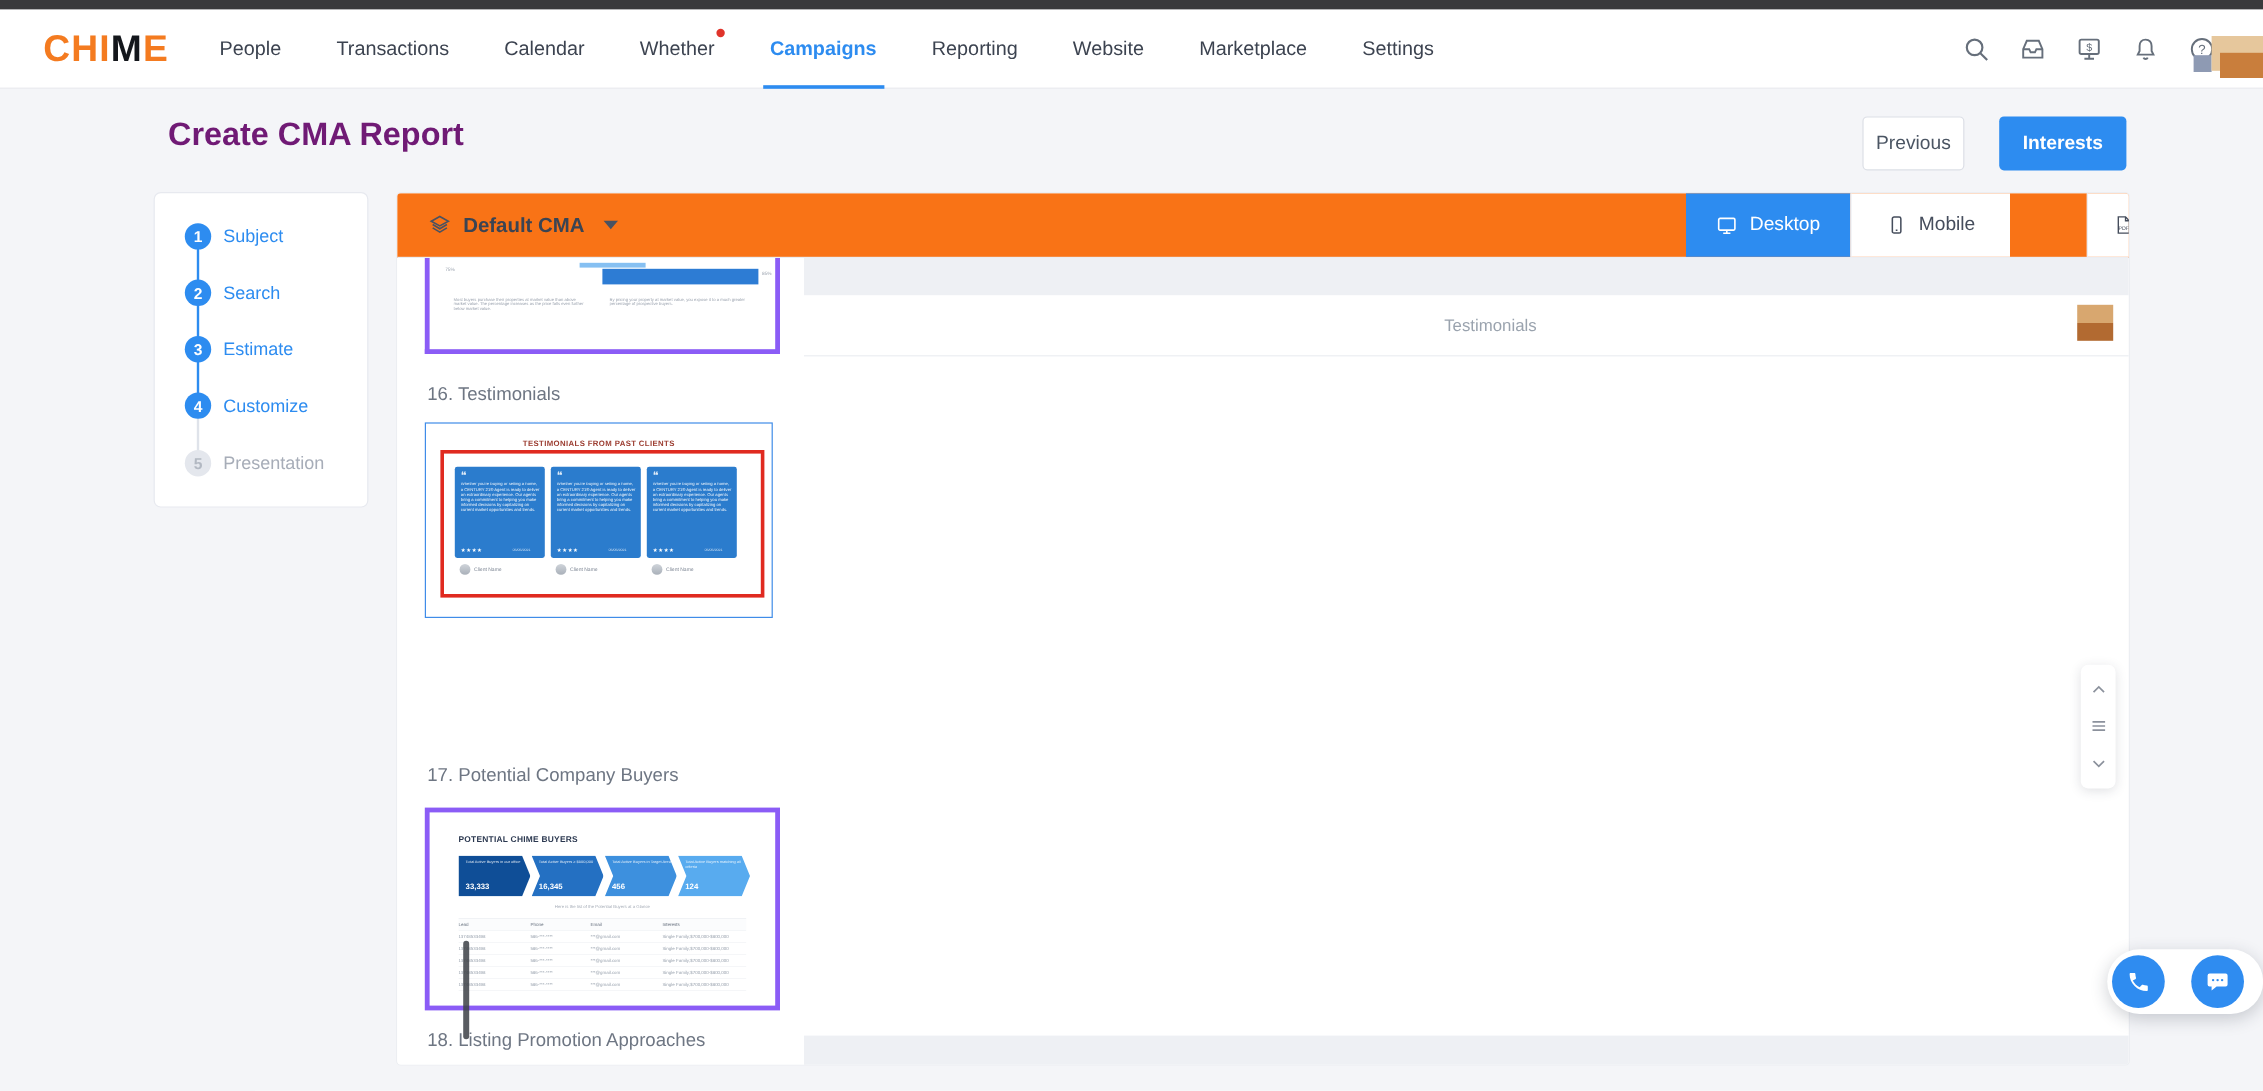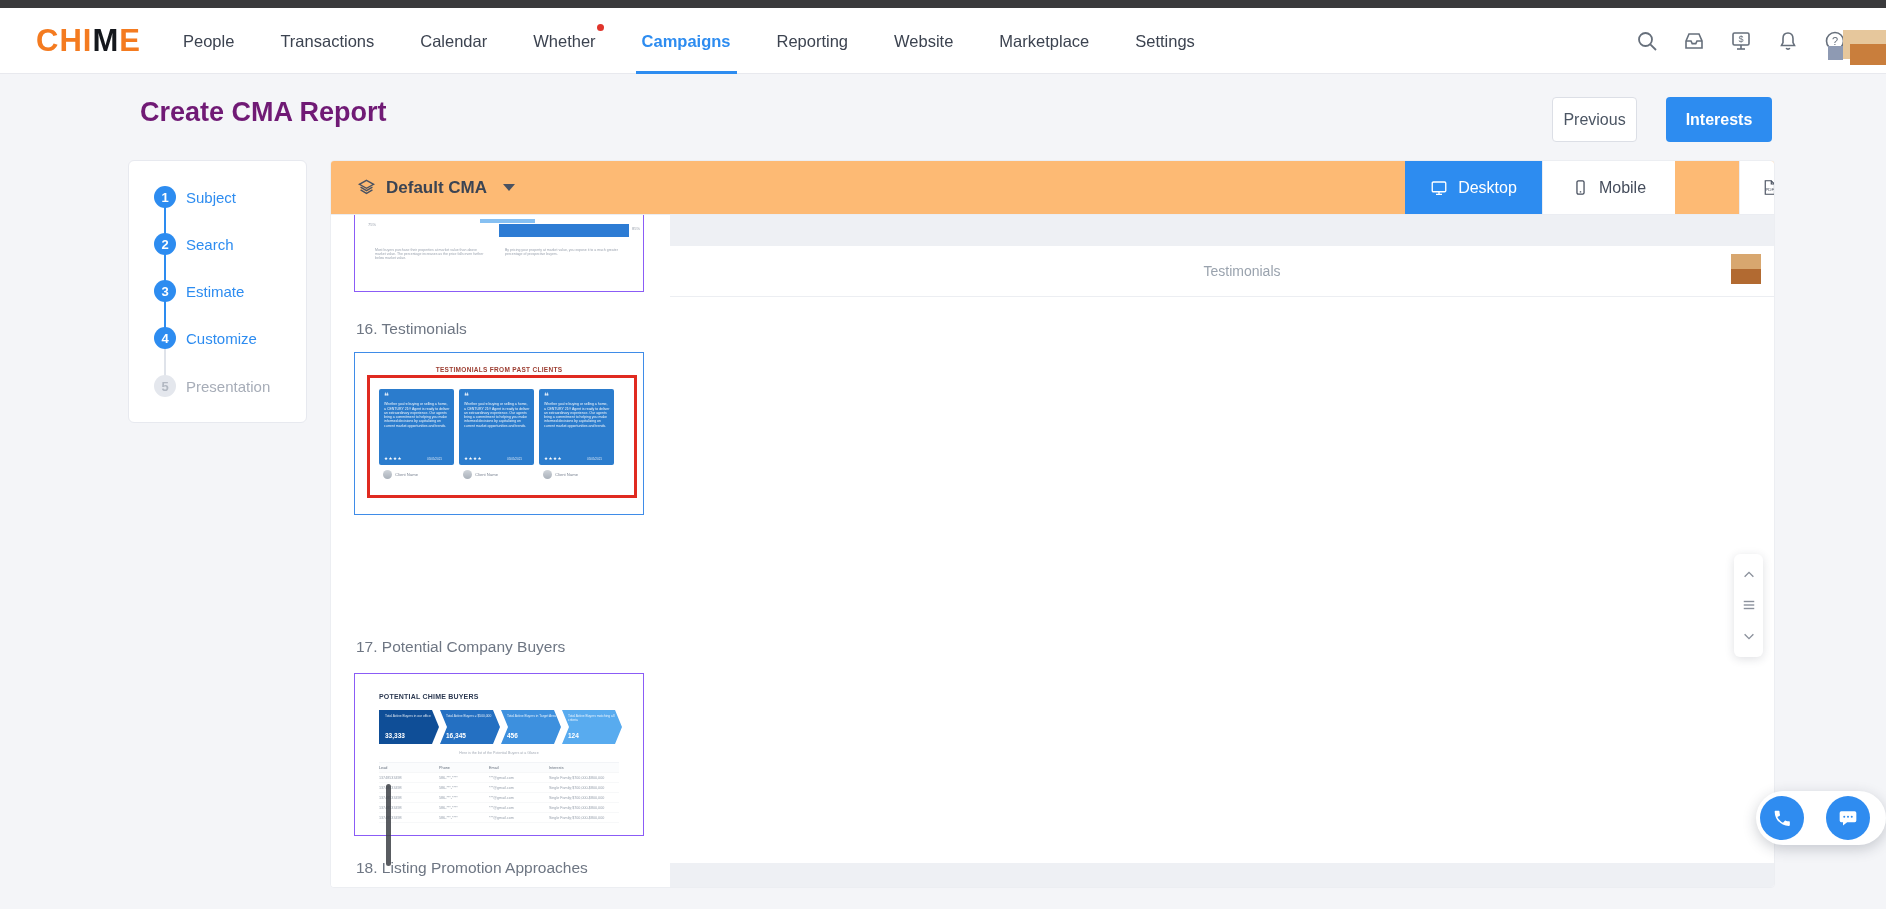--- a/index.html
+++ b/index.html
@@ -36,30 +36,30 @@
   .sl-blue{top:40px;height:132px;background:#2d8cf0;}
   .sl-gray{top:172px;height:48px;background:#dfe3ea;}
   .step{position:absolute;left:25px;display:flex;align-items:center;gap:10px;}
   .step-circle{width:22px;height:22px;border-radius:50%;background:#2d8cf0;color:#fff;font-size:13px;font-weight:600;display:flex;align-items:center;justify-content:center;}
   .step-label{font-size:15px;color:#2d8cf0;cursor:pointer;}
   .step.disabled .step-circle{background:#e4e7ed;color:#b2b8c2;}
   .step.disabled .step-label{color:#a7adb8;}
 
   
   .content-card{left:330px;top:160px;width:1445px;height:728px;background:#fff;border:1px solid #eceef2;border-radius:4px;overflow:hidden;}
-  .toolbar{position:absolute;left:0;top:0;width:1443px;height:53px;background:#fdba74;border-bottom:1px solid #ebedf2;z-index:5;}
+  .toolbar{position:absolute;left:0;top:0;width:1443px;height:53px;background:#f97316;border-bottom:1px solid #ebedf2;z-index:5;}
   .tpl-group{position:absolute;left:26px;top:0;height:53px;display:flex;align-items:center;gap:10px;cursor:pointer;}
   .tpl-name{font-size:17px;font-weight:700;color:#3b4453;}
   .caret{width:0;height:0;border-left:6px solid transparent;border-right:6px solid transparent;border-top:7px solid #4a5261;margin-left:6px;}
   .tab{position:absolute;top:0;height:53px;display:flex;align-items:center;justify-content:center;gap:10px;font-size:16px;color:#454d5c;border-left:1px solid #ebedf2;cursor:pointer;background:#fff;}
   .tab.active{background:#2d8cf0;color:#fff;border-left:none;}
 
   
   .thumb-pane{position:absolute;left:0;top:53px;width:339px;height:674px;background:#fff;border-right:1px solid #ebedf2;overflow:hidden;}
-  .thumb-box{position:absolute;left:23px;width:288px;background:#fff;border:1px solid #8b5cf6;}
+  .thumb-box{position:absolute;left:23px;width:288px;background:#fff;border:4px solid #8b5cf6;}
   .sec-label{position:absolute;left:25px;font-size:15.5px;color:#6e7683;}
   .m2{transform:scale(.5);transform-origin:0 0;}
 
   
   .pt{top:0;height:77px;border-top:none;}
   .pt-pct{position:absolute;color:#9aa2ae;}
   .pt-barlight{position:absolute;left:125px;top:5px;width:55px;height:4px;background:#86c0f2;}
   .pt-bar{position:absolute;left:144px;top:10px;width:130px;height:13px;background:#2d7cd4;}
   .pt-para{position:absolute;top:34px;height:26px;overflow:hidden;}
   .pt-para .m2{color:#9aa2ae;font-size:7px;line-height:8px;}

